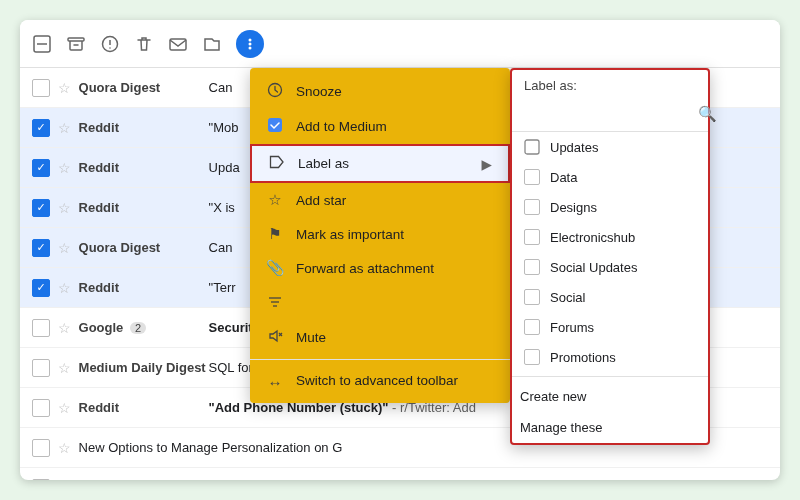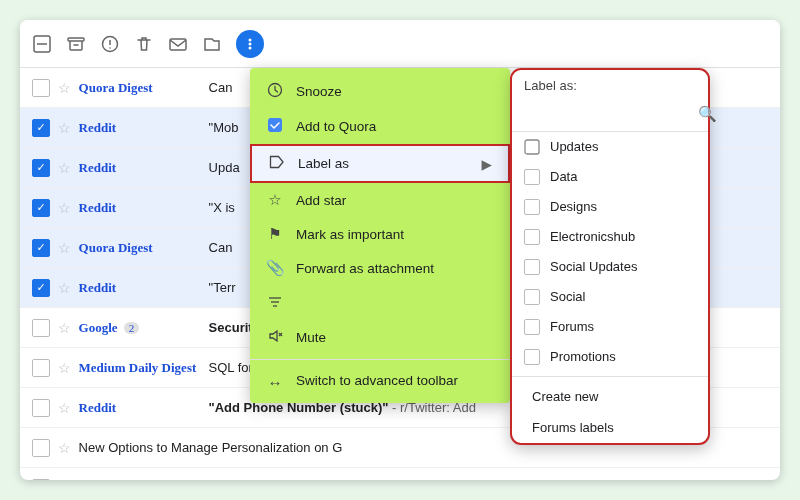--- a/index.html
+++ b/index.html
@@ -90,26 +90,25 @@
     .row-star {
       margin-right: 8px;
       font-size: 14px;
       color: #bbb;
       flex-shrink: 0;
     }
     .row-sender {
       width: 130px;
       font-weight: 600;
       font-size: 13px;
-      color: #1d4ed8;
+      color: #404040;
       flex-shrink: 0;
       white-space: nowrap;
       overflow: hidden;
       text-overflow: ellipsis;
-      font-family: Liberation Serif, serif;
     }
     .row-sender .badge {
       background: #e0e0e0;
       border-radius: 8px;
       padding: 0 5px;
       font-size: 11px;
       font-weight: normal;
       margin-left: 3px;
     }
     .row-subject {
@@ -124,21 +123,21 @@
       color: #666;
       font-weight: normal;
     }
 
     
     .context-menu {
       position: absolute;
       top: 48px;
       left: 230px;
       width: 260px;
-      background: #bef264;
+      background: #eab308;
       border-radius: 4px;
       box-shadow: 0 4px 16px rgba(0,0,0,0.25);
       z-index: 100;
       padding: 6px 0;
     }
     .context-menu-item {
       display: flex;
       align-items: center;
       padding: 8px 16px;
       font-size: 13.5px;
@@ -169,21 +168,21 @@
       margin: 4px 0;
     }
 
     
     .label-submenu {
       position: absolute;
       top: 48px;
       left: 490px;
       width: 200px;
       background: #fff;
-      border-radius: 11px;
+      border-radius: 4px;
       box-shadow: 0 4px 16px rgba(0,0,0,0.25);
       z-index: 101;
       border: 2px solid #c62828;
       padding: 0;
     }
     .label-search {
       padding: 8px 10px;
       display: flex;
       align-items: center;
       border-bottom: 1px solid #e0e0e0;
@@ -199,21 +198,21 @@
       outline: none;
       font-size: 13px;
       color: #202124;
     }
     .label-search-icon {
       color: #666;
       font-size: 15px;
     }
     .label-item {
       display: flex;
-      align-items: flex-start;
+      align-items: center;
       padding: 7px 12px;
       font-size: 13px;
       color: #202124;
       cursor: pointer;
       gap: 10px;
     }
     .label-checkbox {
       width: 16px;
       height: 16px;
       border: 1.5px solid #bbb;
@@ -228,21 +227,21 @@
       font-size: 14px;
     }
     .label-divider {
       height: 1px;
       background: #e0e0e0;
       margin: 4px 0;
     }
     .label-action {
       display: flex;
       align-items: center;
-      padding: 8px 20px;
+      padding: 8px 8px;
       font-size: 13px;
       color: #202124;
       cursor: pointer;
     }
   </style>
 </head>
 <body>
 
 <div class="gmail-window">
 
@@ -369,21 +368,21 @@
       </span>
       <span>Snooze</span>
     </div>
     <div class="context-menu-item">
       <span class="context-menu-icon">
         <svg width="16" height="16" viewBox="0 0 16 16">
             <rect x="1.5" y="1.5" width="13" height="13" rx="2" fill="#4285f4" stroke="#4285f4"></rect>
             <path d="M4 8l3 3 5-5" stroke="#fff" stroke-width="1.5" fill="none" stroke-linecap="round"></path>
           </svg>
       </span>
-      <span>Add to Quora</span>
+      <span>Add to Medium</span>
     </div>
     <div class="context-menu-item highlighted">
       <span class="context-menu-icon">
         <svg width="16" height="16" viewBox="0 0 16 16">
             <path d="M1.5 2.5h8l4.5 5.5-4.5 5.5H1.5z" fill="none" stroke="#444" stroke-width="1.3"></path>
           </svg>
       </span>
       <span>Label as</span>
       <span class="context-menu-arrow">▶</span>
     </div>
@@ -466,17 +465,17 @@
     </div>
     <div class="label-item">
       <div class="label-checkbox"></div>
       <span>Promotions</span>
     </div>
     <div class="label-divider"></div>
     <div class="label-action">
       <span>Create new</span>
     </div>
     <div class="label-action">
-      <span>Forums labels</span>
+      <span>Manage these</span>
     </div>
   </div>
 
 </div>
 
 </body></html>

